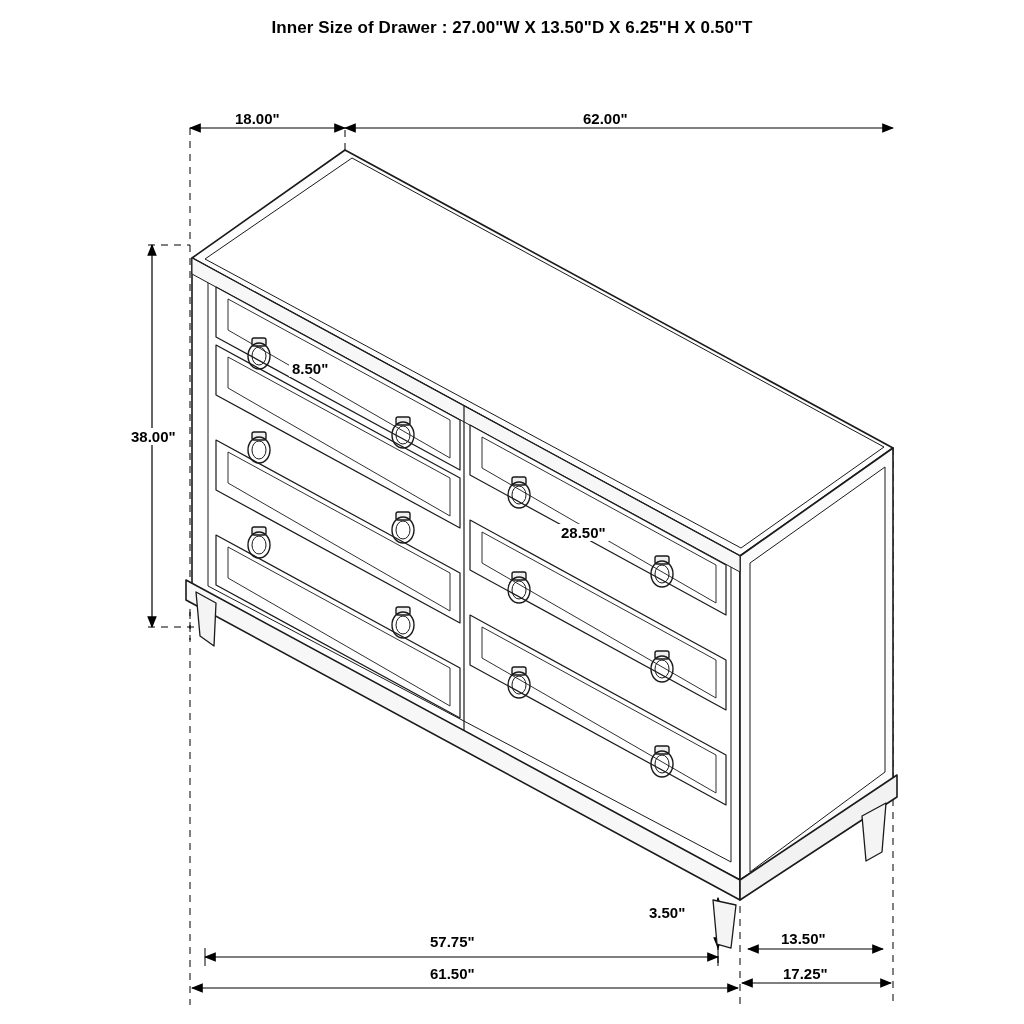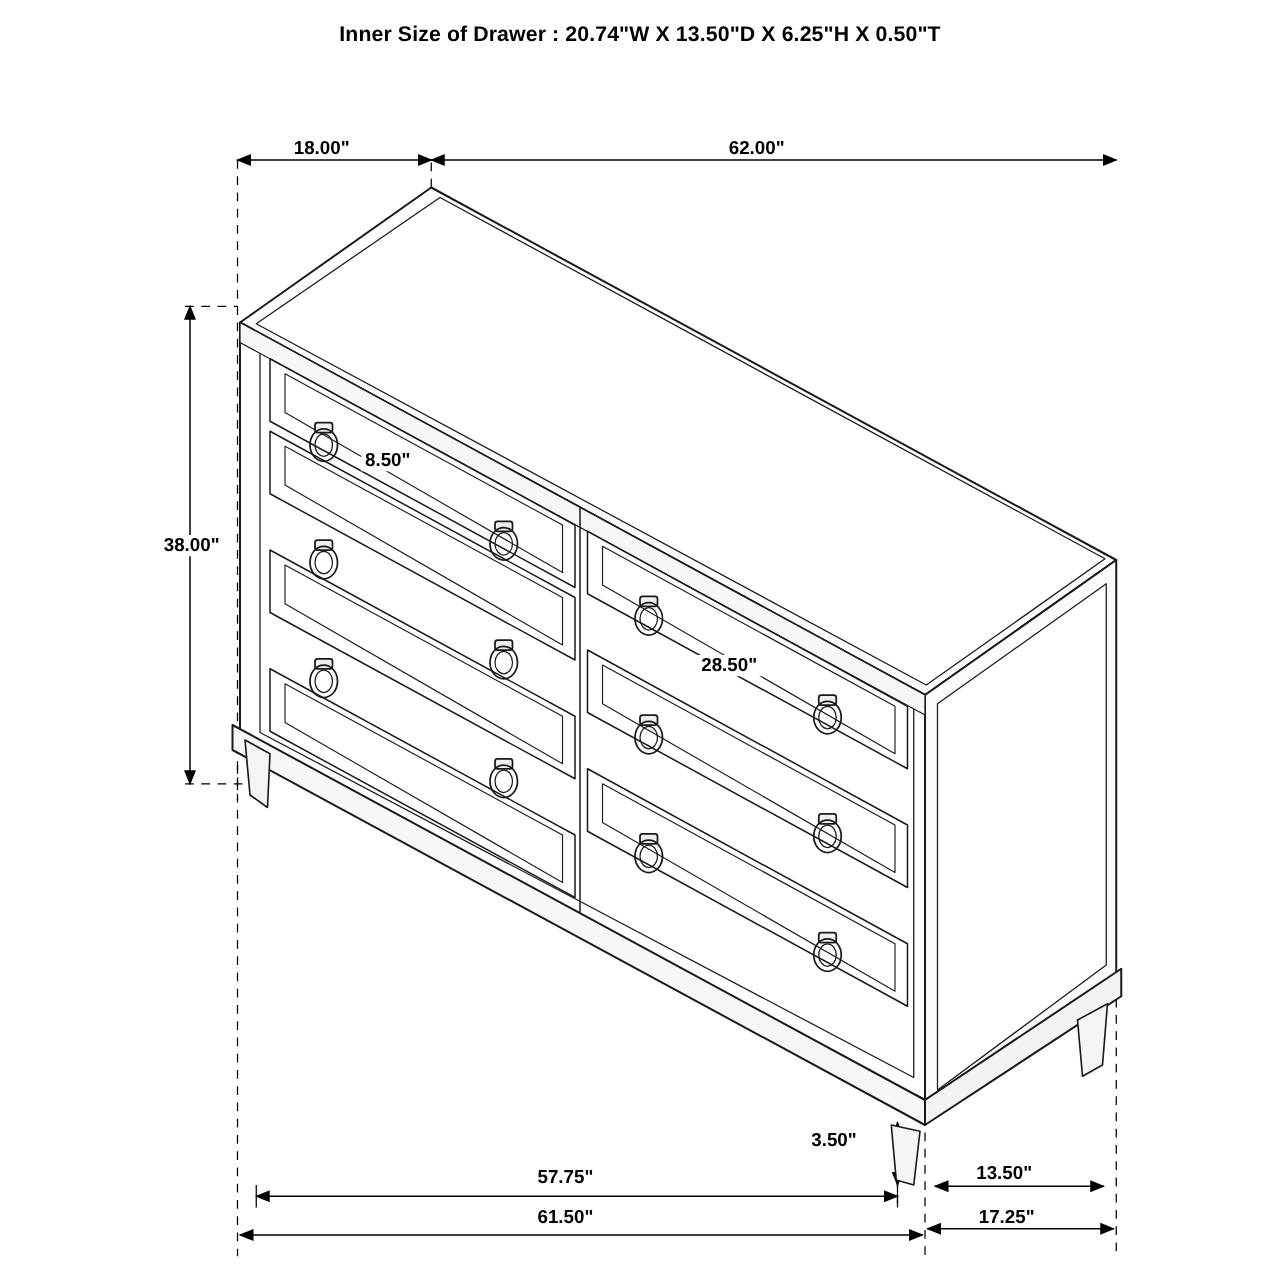--- a/index.html
+++ b/index.html
@@ -43,21 +43,21 @@
     background: #ffffff;
     padding: 0 3px;
     line-height: 17px;
   }
 </style>
 </head>
 <body>
 
 <div id="stage">
 
-  <div id="title">Inner Size of Drawer : 20.74"W X 13.50"D X 6.25"H X 0.50"T</div>
+  <div id="title">Inner Size of Drawer : 27.00"W X 13.50"D X 6.25"H X 0.50"T</div>
 
   <svg id="drawing" width="1024" height="1024" viewBox="0 0 1024 1024">
     <defs>
       <marker id="arrowEnd" markerWidth="10" markerHeight="8" refX="9" refY="4" orient="auto">
         <path d="M0,0 L10,4 L0,8 z" fill="#000"></path>
       </marker>
       <marker id="arrowStart" markerWidth="10" markerHeight="8" refX="1" refY="4" orient="auto">
         <path d="M10,0 L0,4 L10,8 z" fill="#000"></path>
       </marker>
     </defs>

